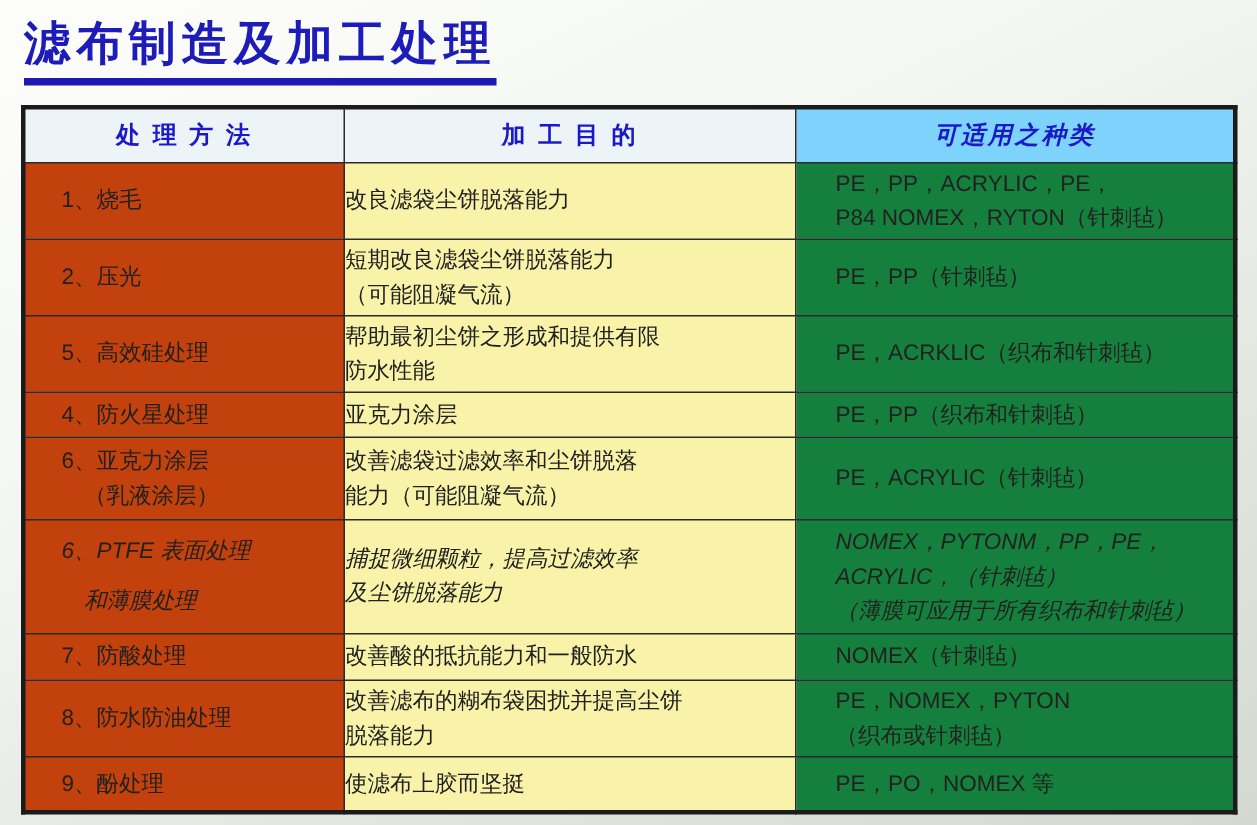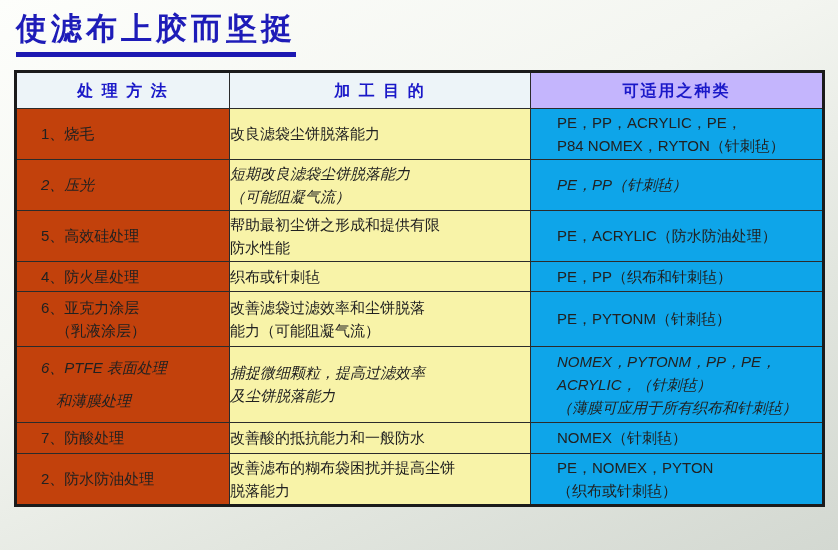--- a/index.html
+++ b/index.html
@@ -39,41 +39,41 @@
   thead th{
     height:31px;
     font-size:16px;
     font-weight:bold;
     color:#1a18c8;
     letter-spacing:2px;
     text-align:center;
     background:#edf4f8;
     padding:2px;
   }
-  thead th.kinds-h{background:#c4b5fd;}
+  thead th.kinds-h{background:#7dd3fc;font-style:italic;}
   tbody td.c-method{background:#c2410c;padding-left:24px;}
   tbody td.c-purpose{background:#f8f3a8;}
-  tbody td.c-kinds{background:#0ea5e9;padding-left:26px;}
+  tbody td.c-kinds{background:#15803d;padding-left:26px;}
   
   tbody tr:nth-child(1){height:51px;}
-  tbody tr:nth-child(2){height:51px;font-style:italic;}
+  tbody tr:nth-child(2){height:51px;}
   tbody tr:nth-child(3){height:46px;}
   tbody tr:nth-child(4){height:30px;margin-top:37px;}
   tbody tr:nth-child(5){height:55px;}
   tbody tr:nth-child(6){height:76px;font-style:italic;}
   tbody tr:nth-child(7){height:31px;}
   tbody tr:nth-child(8){height:49px;}
   tbody tr:nth-child(9){height:37px;}
   tbody tr:nth-child(6) td.c-method{line-height:33px;}
 </style>
 </head>
 <body>
 
 <div class="wrap">
-  <h1 class="page-title">使滤布上胶而坚挺</h1>
+  <h1 class="page-title">滤布制造及加工处理</h1>
 
   <table class="main">
     <colgroup>
       <col style="width:214px">
       <col style="width:301px">
       <col style="width:293px">
     </colgroup>
     <thead>
       <tr>
         <th>处 理 方 法</th>
@@ -91,50 +91,55 @@
       <tr>
         <td class="c-method">2、压光</td>
         <td class="c-purpose">短期改良滤袋尘饼脱落能力
 （可能阻凝气流）</td>
         <td class="c-kinds">PE，PP（针刺毡）</td>
       </tr>
       <tr>
         <td class="c-method">5、高效硅处理</td>
         <td class="c-purpose">帮助最初尘饼之形成和提供有限
 防水性能</td>
-        <td class="c-kinds">PE，ACRYLIC（防水防油处理）</td>
+        <td class="c-kinds">PE，ACRKLIC（织布和针刺毡）</td>
       </tr>
       <tr>
         <td class="c-method">4、防火星处理</td>
-        <td class="c-purpose">织布或针刺毡</td>
+        <td class="c-purpose">亚克力涂层</td>
         <td class="c-kinds">PE，PP（织布和针刺毡）</td>
       </tr>
       <tr>
         <td class="c-method">6、亚克力涂层
 　（乳液涂层）</td>
         <td class="c-purpose">改善滤袋过滤效率和尘饼脱落
 能力（可能阻凝气流）</td>
-        <td class="c-kinds">PE，PYTONM（针刺毡）</td>
+        <td class="c-kinds">PE，ACRYLIC（针刺毡）</td>
       </tr>
       <tr>
         <td class="c-method">6、PTFE 表面处理
 　和薄膜处理</td>
         <td class="c-purpose">捕捉微细颗粒，提高过滤效率
 及尘饼脱落能力</td>
         <td class="c-kinds">NOMEX，PYTONM，PP，PE，
 ACRYLIC，（针刺毡）
 （薄膜可应用于所有织布和针刺毡）</td>
       </tr>
       <tr>
         <td class="c-method">7、防酸处理</td>
         <td class="c-purpose">改善酸的抵抗能力和一般防水</td>
         <td class="c-kinds">NOMEX（针刺毡）</td>
       </tr>
       <tr>
-        <td class="c-method">2、防水防油处理</td>
+        <td class="c-method">8、防水防油处理</td>
         <td class="c-purpose">改善滤布的糊布袋困扰并提高尘饼
 脱落能力</td>
         <td class="c-kinds">PE，NOMEX，PYTON
 （织布或针刺毡）</td>
+      </tr>
+      <tr>
+        <td class="c-method">9、酚处理</td>
+        <td class="c-purpose">使滤布上胶而坚挺</td>
+        <td class="c-kinds">PE，PO，NOMEX 等</td>
       </tr>
     </tbody>
   </table>
 </div>
 
 </body></html>

